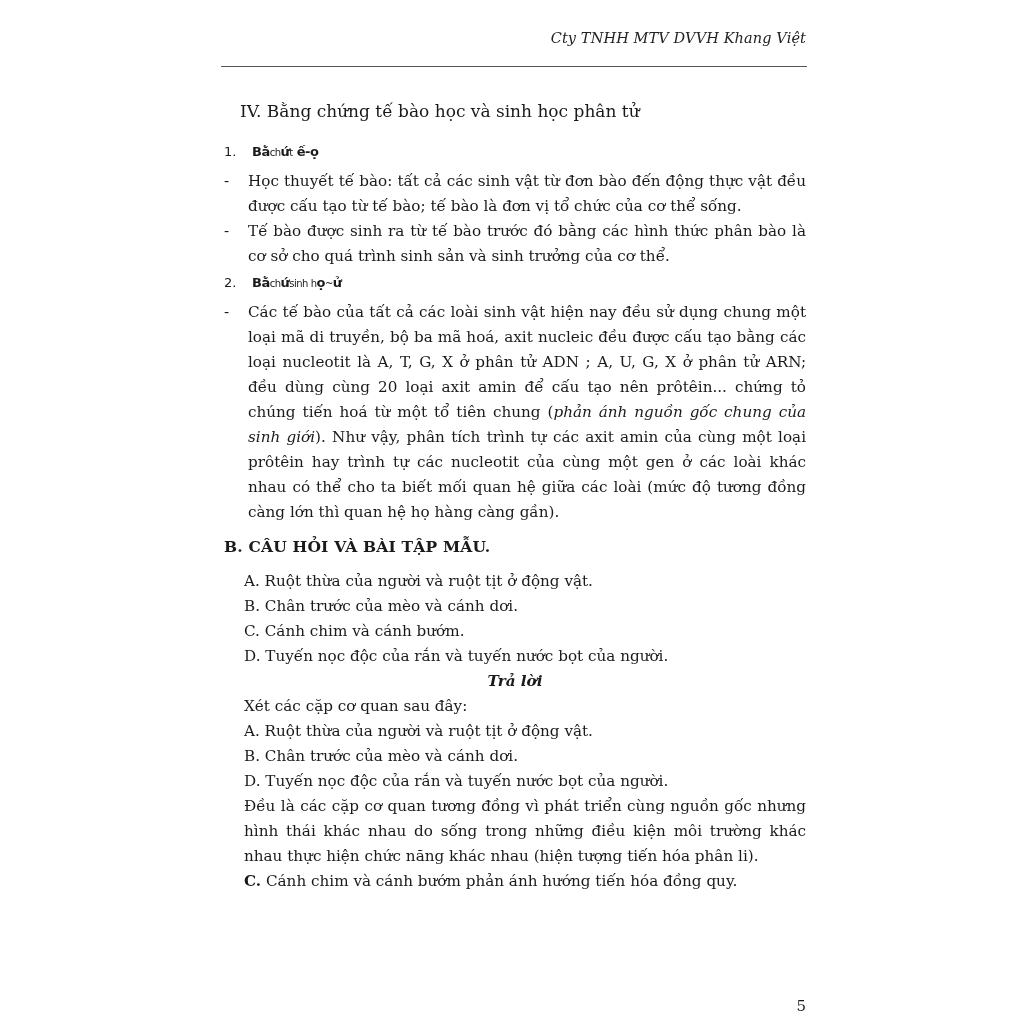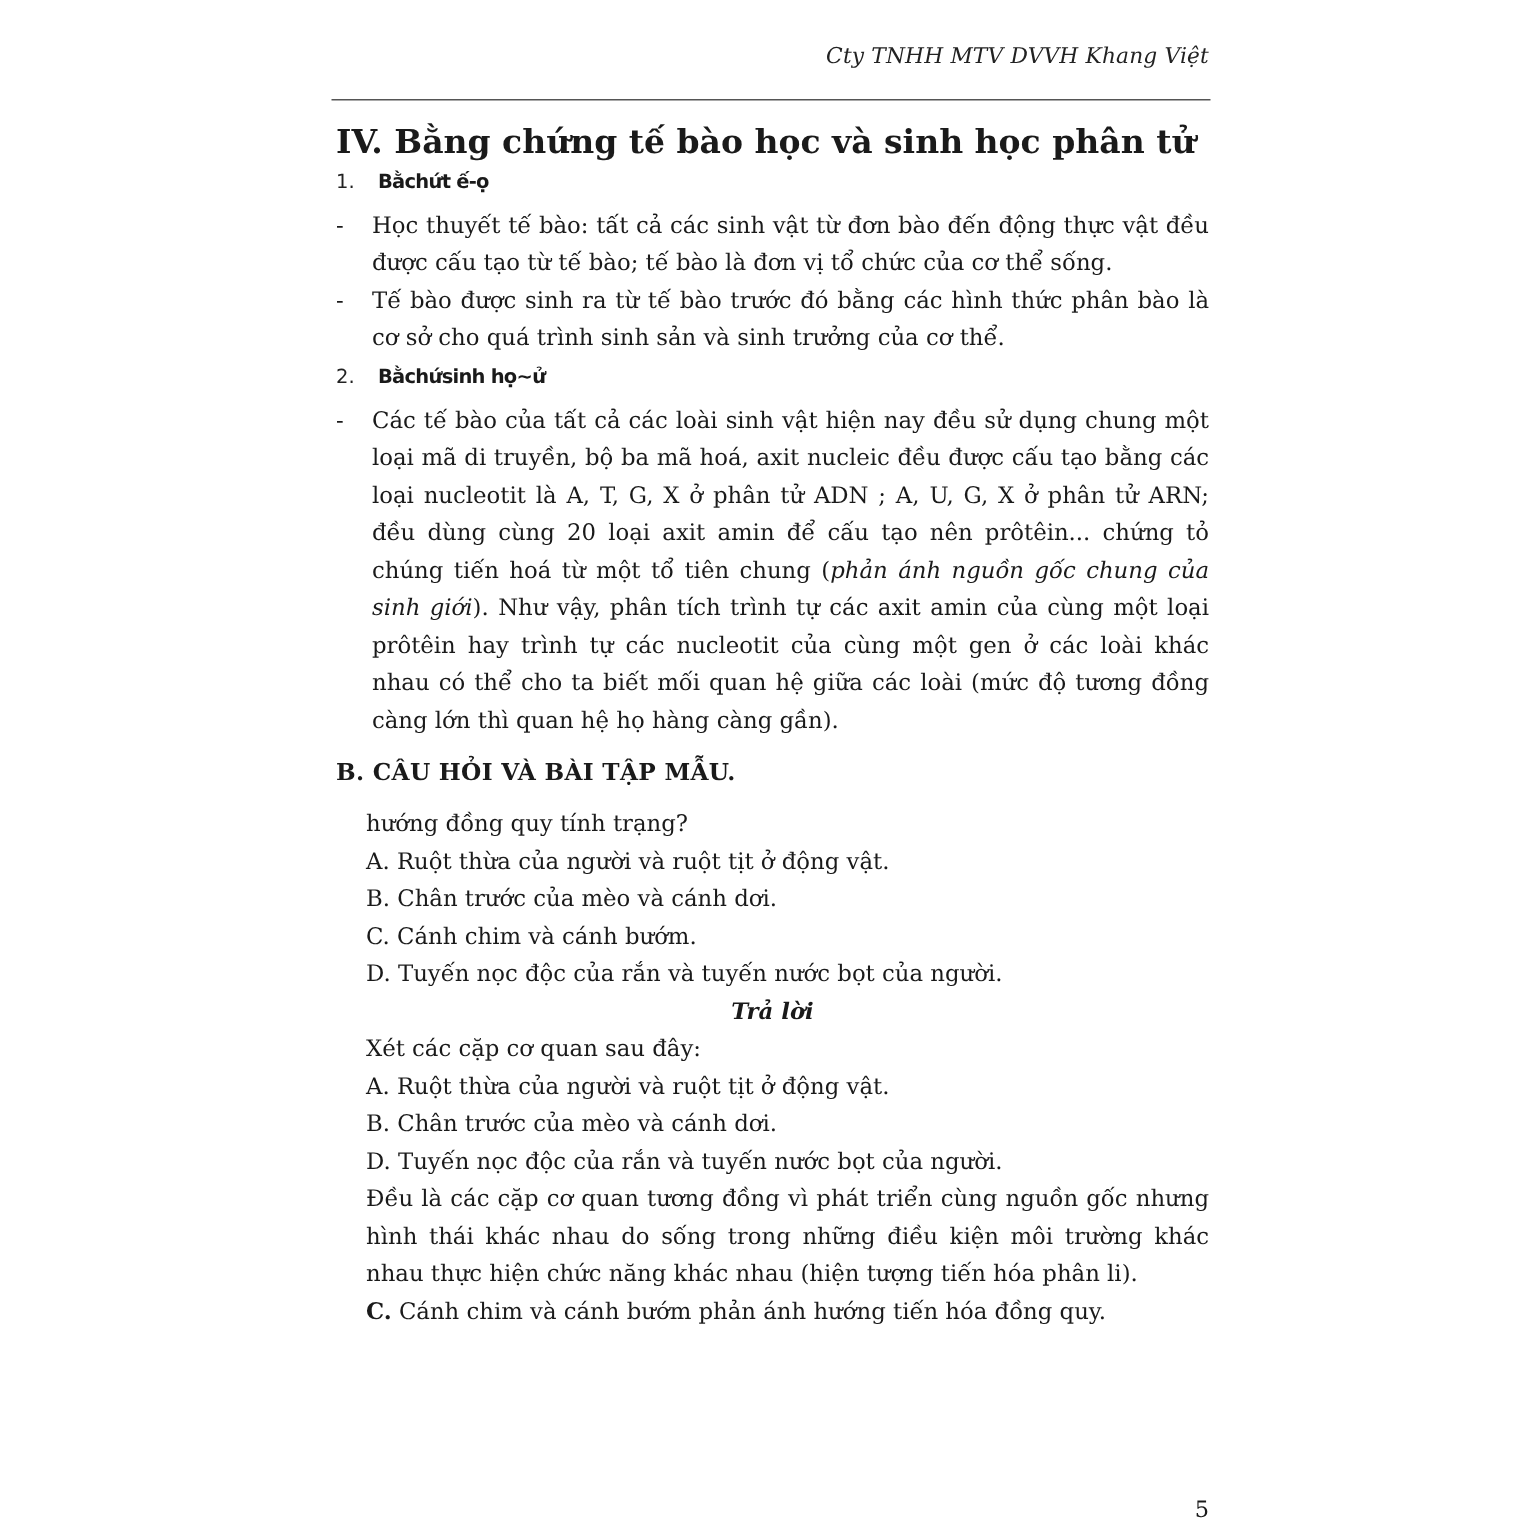--- a/index.html
+++ b/index.html
@@ -1,25 +1,25 @@
 <!DOCTYPE html>
 <html><head>
 <meta charset="utf-8">
 <style>
   html, body { margin: 0; padding: 0; background: #ffffff; }
   body { width: 1024px; height: 1024px; position: relative; overflow: hidden; font-family: "DejaVu Serif", "Liberation Serif", serif; color: #1a1a1a; }
   .page { position: absolute; left: 0; top: 0; width: 1024px; height: 1024px; background: #fff; }
   .header-text { position: absolute; right: 218px; top: 30px; font-family: "DejaVu Serif", serif; font-style: italic; font-size: 14.5px; color: #222; letter-spacing: 0.1px; }
   .header-rule { position: absolute; left: 221px; top: 66px; width: 586px; height: 0; border-top: 1.3px solid #555; }
   .content { position: absolute; left: 224px; top: 82px; width: 582px; font-size: 15.2px; line-height: 25px; }
-  .h-section { font-weight: bold; font-size: 22px; margin: 0; line-height: 26px; }
+  .h-section { font-weight: normal; font-size: 17px; margin: 16px; line-height: 26px; }
   .sub { font-family: "DejaVu Sans", sans-serif; font-size: 13px; line-height: 24px; margin: 2px 0 4px 0; display: flex; }
   .sub .num { width: 28px; font-size: 13px; color: #222; }
   .sub .garbled { font-weight: bold; letter-spacing: -0.5px; }
-  .sub .garbled small { font-size: 13px; font-weight: bold; }
+  .sub .garbled small { font-size: 10px; font-weight: normal; }
   .bullet { display: flex; text-align: justify; margin: 0; }
   .bullet .dash { width: 24px; flex: 0 0 24px; }
   .bullet .txt { flex: 1; }
   .h-b { font-weight: bold; font-size: 15.5px; margin: 9px 0 10px 0; letter-spacing: 0.2px; }
   .q { margin: 0; text-align: left; }
   .q .qlabel { font-weight: bold; font-style: italic; }
   .indent { padding-left: 20px; }
   .opt { padding-left: 20px; margin: 0; }
   .answer-title { text-align: center; font-style: italic; font-weight: bold; margin: 0; }
   .para { padding-left: 20px; text-align: justify; margin: 0; }
@@ -54,21 +54,20 @@
       <span class="garbled"><span>Bằ</span><small>ch</small><span>ứ</span><small>sinh h</small><span>ọ</span><small>~</small><span>ử</span></span>
     </div>
 
     <div class="bullet">
       <span class="dash">-</span>
       <span class="txt"><span>Các tế bào của tất cả các loài sinh vật hiện nay đều sử dụng chung một loại mã di truyền, bộ ba mã hoá, axit nucleic đều được cấu tạo bằng các loại nucleotit là A, T, G, X ở phân tử ADN ; A, U, G, X ở phân tử ARN; đều dùng cùng 20 loại axit amin để cấu tạo nên prôtêin... chứng tỏ chúng tiến hoá từ một tổ tiên chung (</span><i>phản ánh nguồn gốc chung của sinh giới</i><span>). Như vậy, phân tích trình tự các axit amin của cùng một loại prôtêin hay trình tự các nucleotit của cùng một gen ở các loài khác nhau có thể cho ta biết mối quan hệ giữa các loài (mức độ tương đồng càng lớn thì quan hệ họ hàng càng gần).</span></span>
     </div>
 
     <div class="h-b">B. CÂU HỎI VÀ BÀI TẬP MẪU.</div>
 
-    <div class="indent">hướng đồng quy tính trạng?</div>
 
     <div class="opt">A. Ruột thừa của người và ruột tịt ở động vật.</div>
     <div class="opt">B. Chân trước của mèo và cánh dơi.</div>
     <div class="opt">C. Cánh chim và cánh bướm.</div>
     <div class="opt">D. Tuyến nọc độc của rắn và tuyến nước bọt của người.</div>
 
     <div class="answer-title">Trả lời</div>
     <div class="para">Xét các cặp cơ quan sau đây:</div>
     <div class="opt">A. Ruột thừa của người và ruột tịt ở động vật.</div>
     <div class="opt">B.  Chân trước của mèo và cánh dơi.</div>

